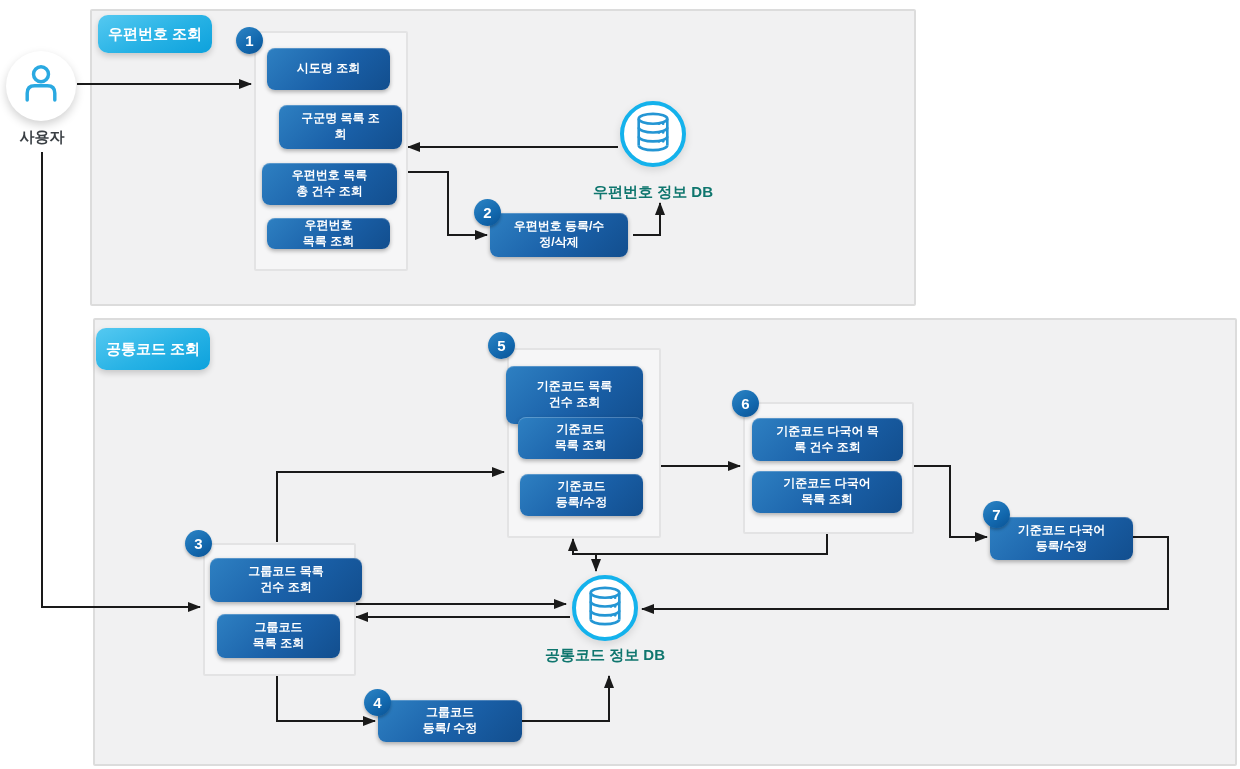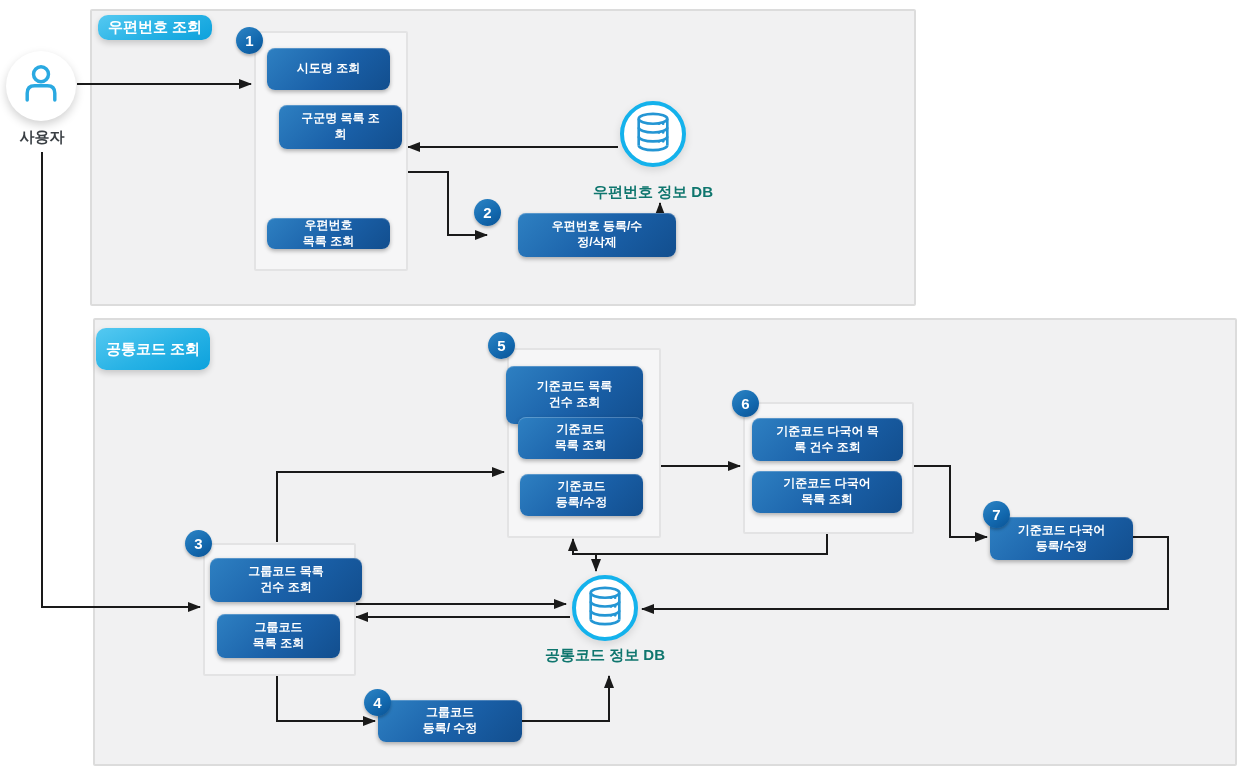--- a/index.html
+++ b/index.html
@@ -67,44 +67,46 @@
       <path d="M657 466 H740" marker-end="url(#ah)"></path>
       <path d="M910 466 H950 V537 H987" marker-end="url(#ah)"></path>
       <path d="M827 530 V554 H596 V571" marker-end="url(#ah)"></path>
       <path d="M597 554 H573 V539" marker-end="url(#ah)"></path>
       <path d="M1133 537 H1168 V609 H642" marker-end="url(#ah)"></path>
       <path d="M277 672 V721 H375" marker-end="url(#ah)"></path>
       <path d="M522 721 H609 V676" marker-end="url(#ah)"></path>
     </g>
   </svg>
 
-  <div class="title-badge node" style="left:98px;top:15px;width:114px;height:25px;">우편번호 조회</div>
+  <div class="title-badge node" style="left:98px;top:15px;width:114px;height:38px;">우편번호 조회</div>
   <div class="title-badge node" style="left:96px;top:328px;width:114px;height:42px;">공통코드 조회</div>
 
   <div class="user-circle node" style="left:6px;top:51px;">
     <span>
       <svg width="46" height="46" viewBox="-20 -20 40 40">
         <g fill="none" stroke="#2aa9e1" stroke-width="3" stroke-linecap="round">
           <circle cx="0" cy="-8.5" r="6.5"></circle>
           <path d="M-12 14 L-12 8 Q-12 1.5 -5.5 1.5 L5.5 1.5 Q12 1.5 12 8 L12 14"></path>
         </g>
       </svg>
     </span>
   </div>
   <div class="user-label node" style="left:2px;top:128px;">사용자</div>
 
   <div class="num-badge" style="left:236px;top:27px;">1</div>
   <div class="api-btn node" style="left:267px;top:48px;width:123px;height:42px;">시도명 조회</div>
   <div class="api-btn node" style="left:279px;top:105px;width:123px;height:44px;">구군명 목록 조
 회</div>
+  <div class="api-btn node" style="left:262px;top:163px;width:135px;height:42px;">우편번호 목록
+총 건수 조회</div>
   <div class="api-btn node" style="left:267px;top:218px;width:123px;height:31px;">우편번호
 목록 조회</div>
 
   <div class="num-badge" style="left:474px;top:199px;">2</div>
-  <div class="api-btn node" style="left:490px;top:213px;width:158px;height:44px;margin-left:28px;">우편번호 등록/수
+  <div class="api-btn node" style="left:490px;top:213px;width:138px;height:44px;">우편번호 등록/수
 정/삭제</div>
 
   <div class="db-circle node" style="left:620px;top:101px;">
     <span>
       <svg width="44" height="44" viewBox="-20 -20 40 40">
         <g fill="none" stroke="#2496d4" stroke-width="2.4">
           <ellipse cx="0" cy="-12" rx="13" ry="4.5"></ellipse>
           <path d="M-13 -12 V12"></path>
           <path d="M13 -12 V12"></path>
           <path d="M-13 -4 A13 4.5 0 0 0 13 -4"></path>

